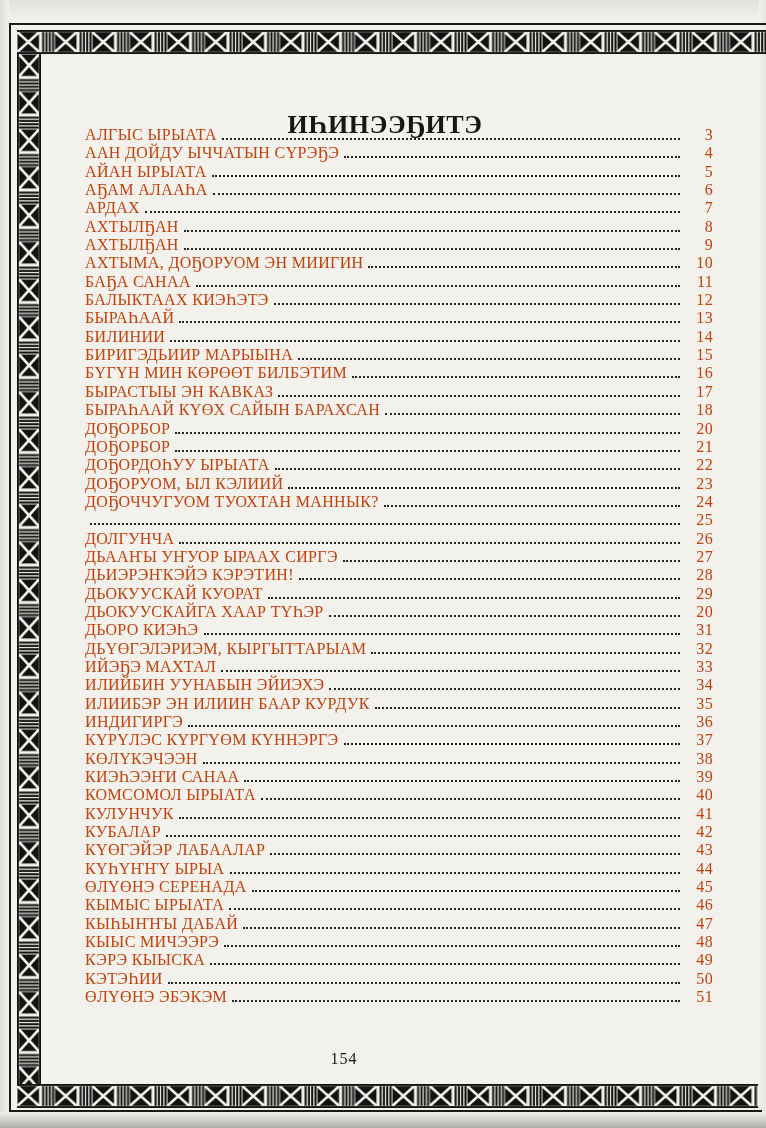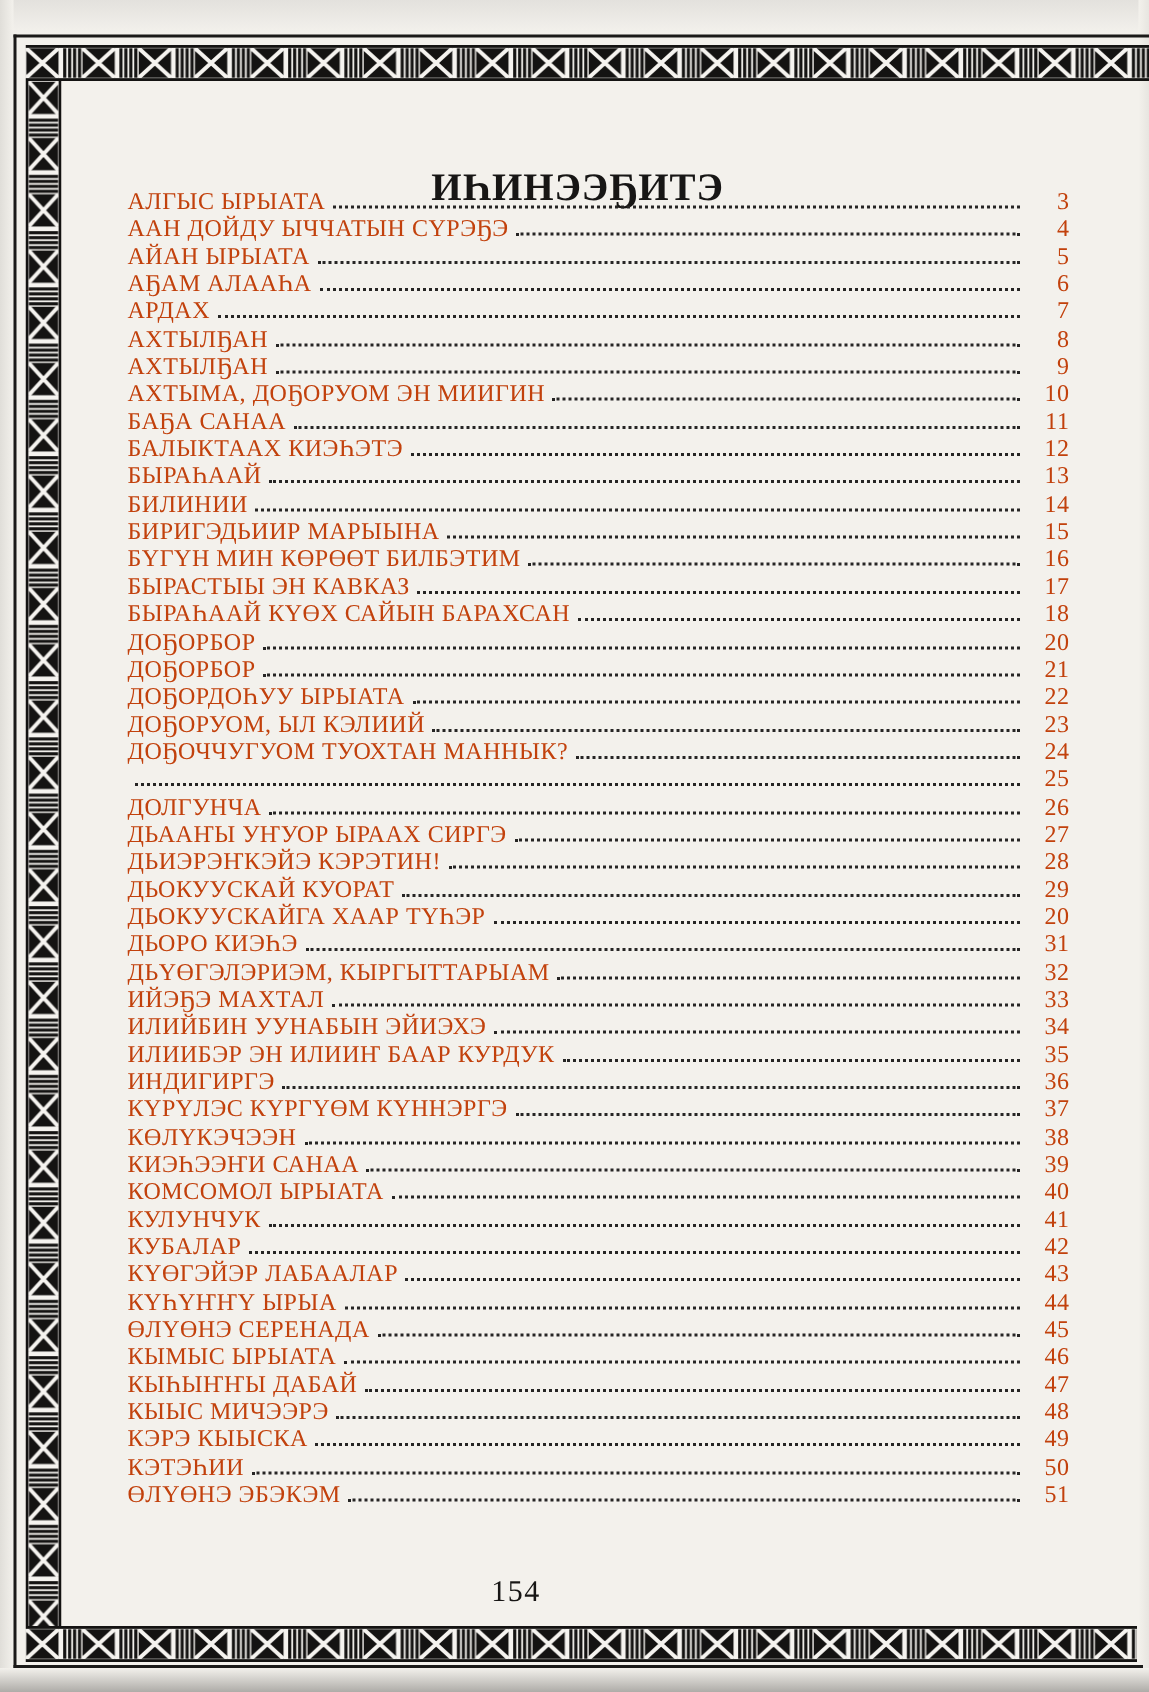--- a/index.html
+++ b/index.html
@@ -44,21 +44,21 @@
   }
   .row .t{flex:0 0 auto;}
   .row .leader{
     flex:1 1 auto;min-width:8px;
     border-bottom:2px dotted #262524;
     margin:0 3px 3px 5px;
   }
   .row .p{flex:0 0 30px;text-align:right;}
   .folio{
     position:absolute;top:1050px;left:344px;transform:translateX(-50%);
-    font-size:20px;letter-spacing:1px;
+    font-size:16px;letter-spacing:1px;
   }
 </style>
 </head>
 <body>
 
 <svg width="0" height="0" style="position:absolute" aria-hidden="true">
   <defs>
 
     <pattern id="orn-h" width="37.5" height="24" patternUnits="userSpaceOnUse">
       <rect width="37.5" height="24" fill="#f5f3ef"></rect>

